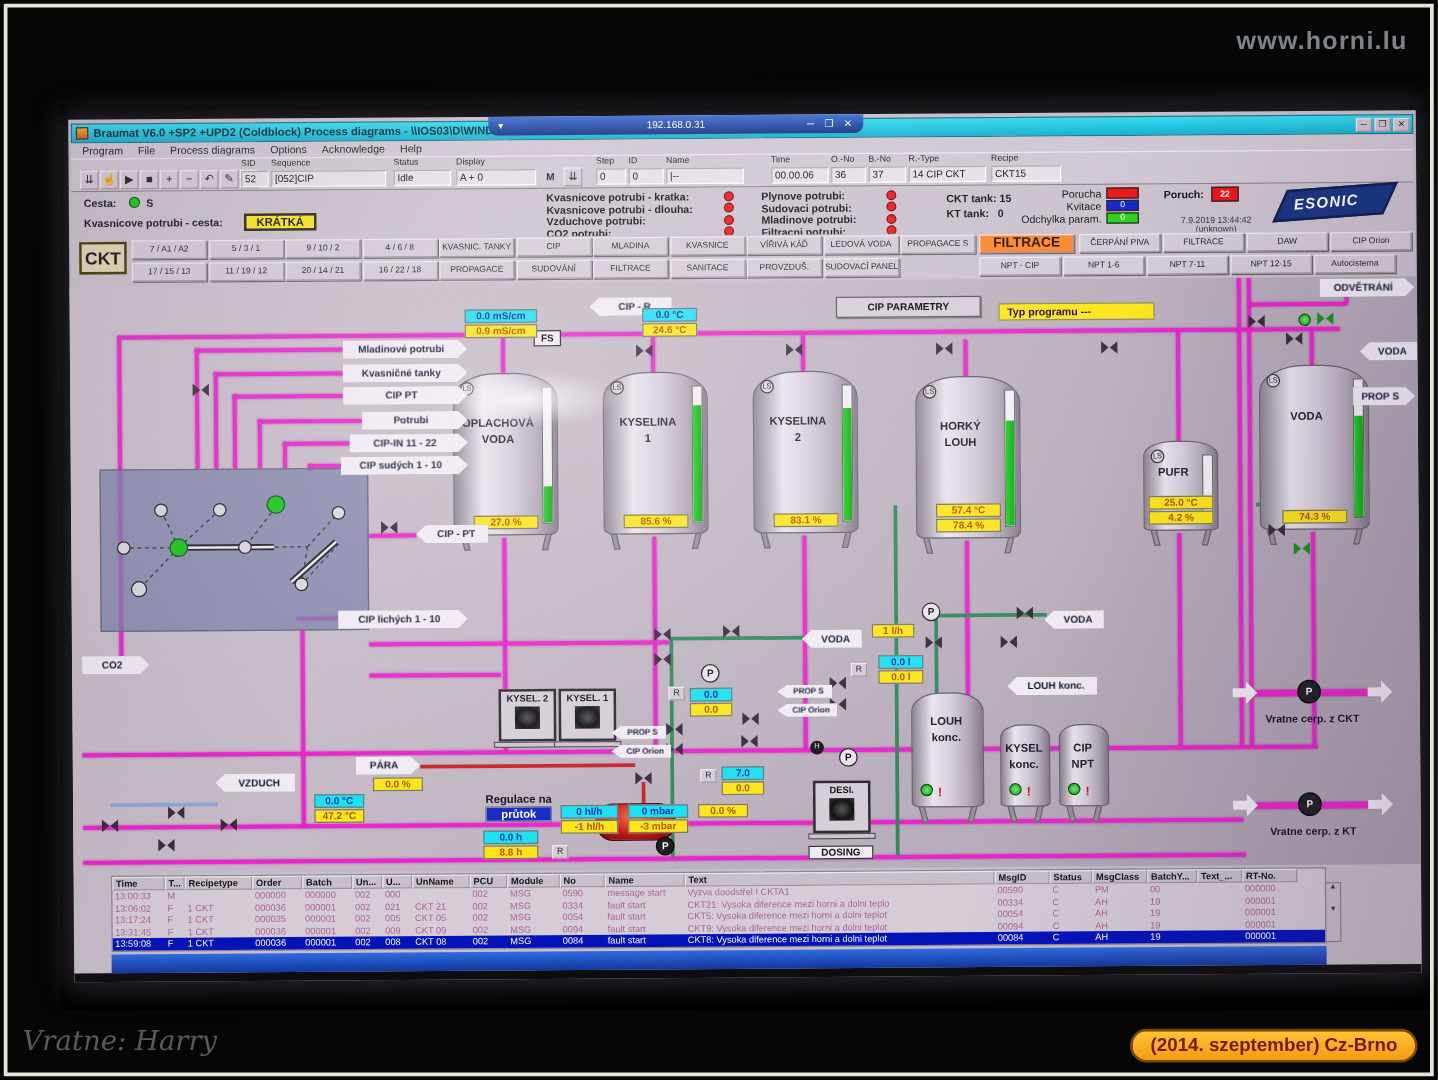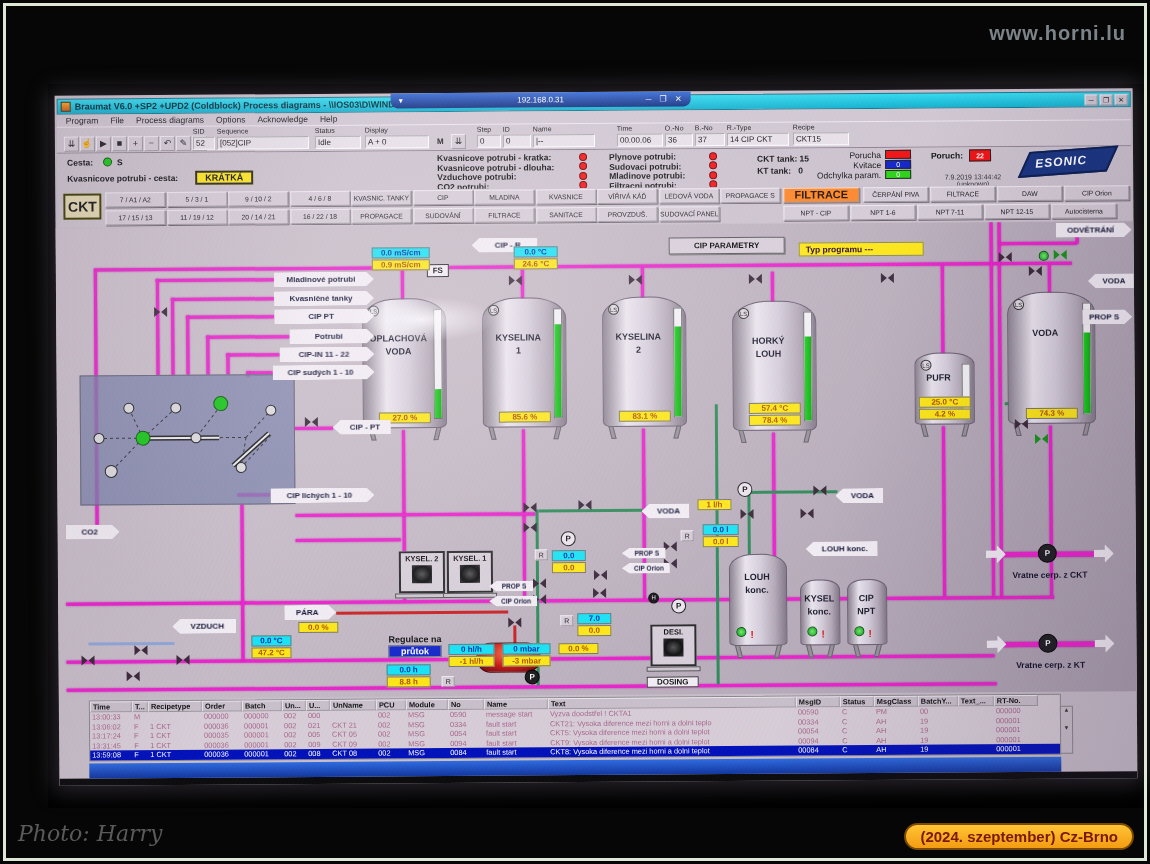--- a/index.html
+++ b/index.html
@@ -679,15 +679,15 @@
             <div class="mc" style="width: 44px;">000001</div>
           </div>
           <div class="tscroll">▲<br><br><br>▼</div>
         </div>
       <div class="taskbar"></div>
       <div class="screenfade"></div>
       <div class="cast"></div>
     </div>
   </div>
   <div id="frame"></div>
-  <div id="credit">Photo: Harry</div>
-  <div id="badge">(2024. szeptember) Cz-Brno</div>
+  <div id="credit">Vratne: Harry</div>
+  <div id="badge">(2014. szeptember) Cz-Brno</div>
 </div>
 
 </body></html>

